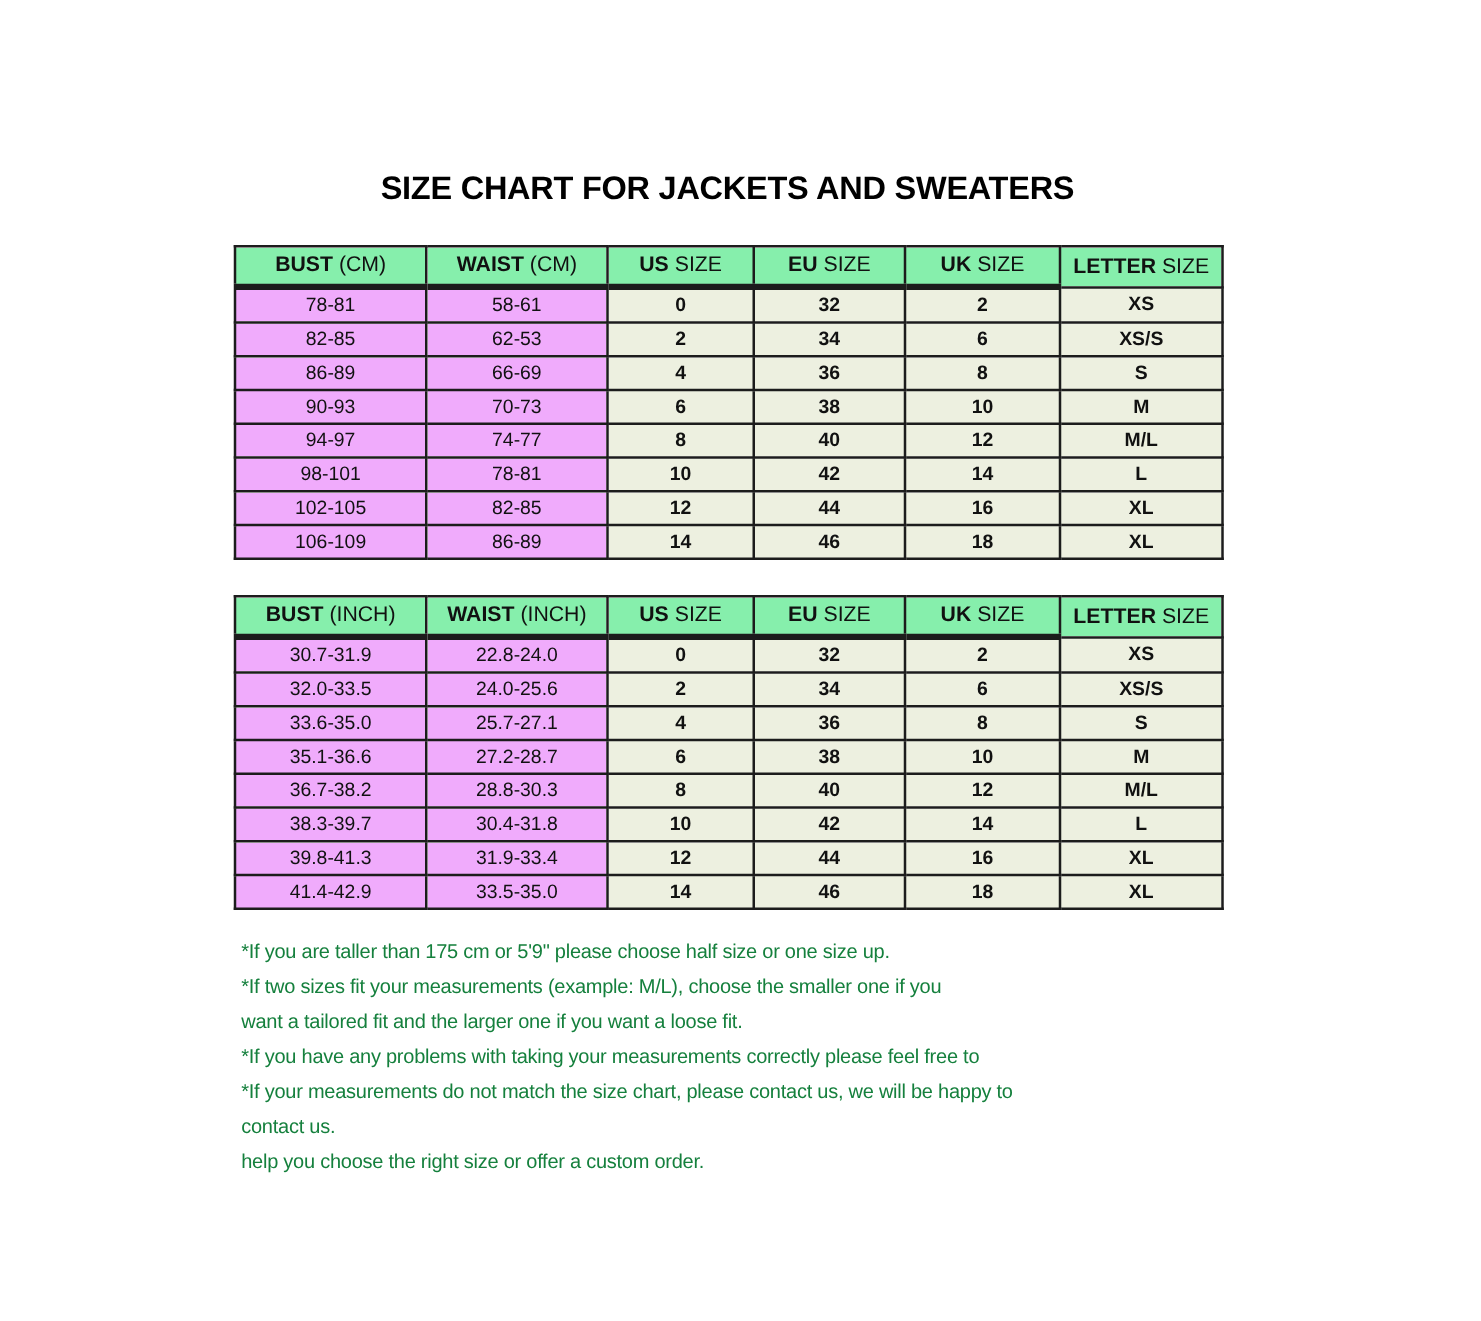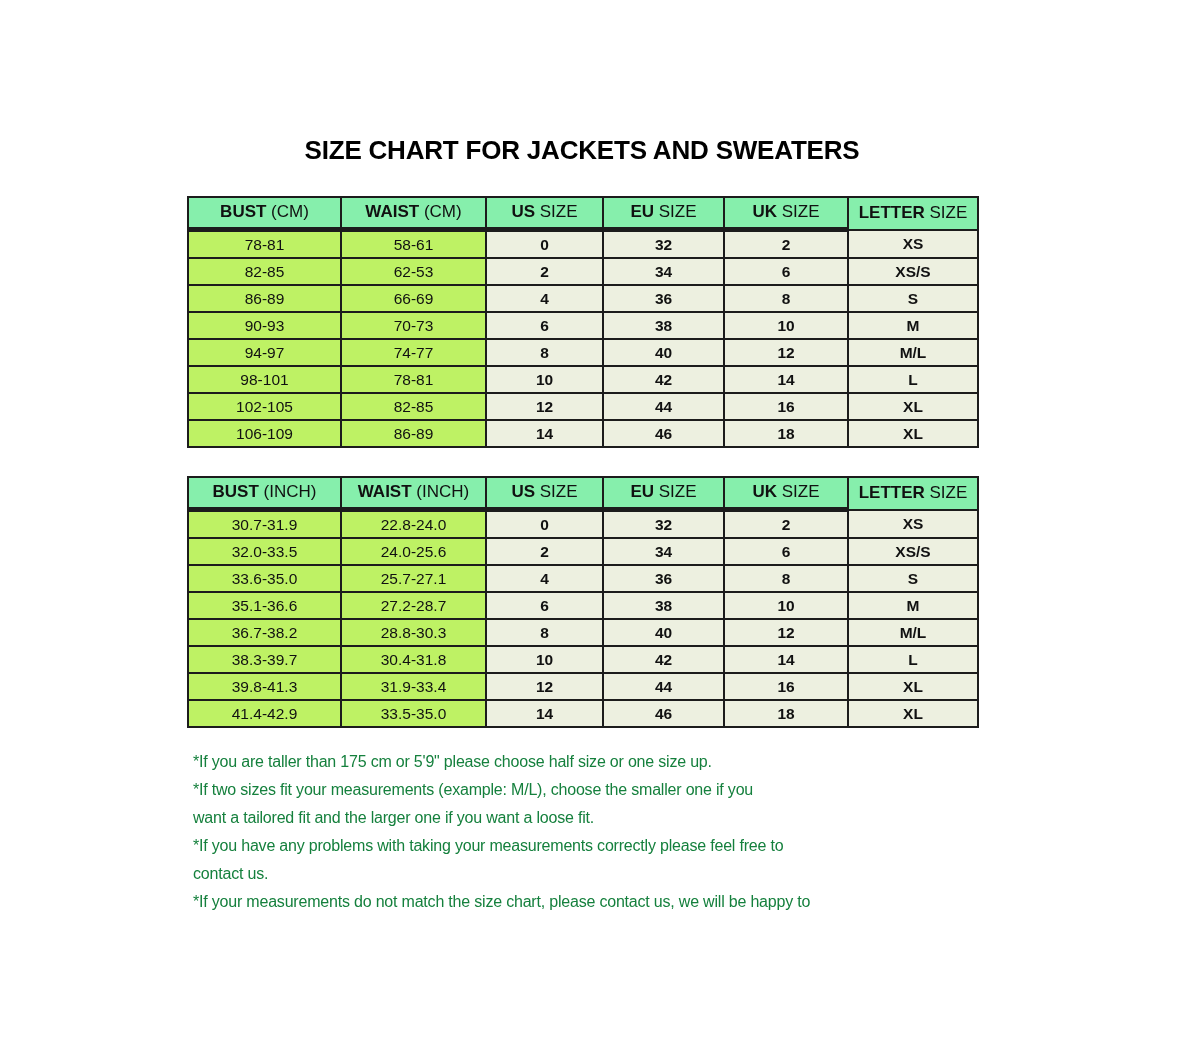--- a/index.html
+++ b/index.html
@@ -57,21 +57,21 @@
   }
   table.size-table th .hb {
     font-weight: 700;
   }
   table.size-table td {
     height: 23px;
     font-size: 15.5px;
     padding: 1px 0;
   }
   table.size-table td.measure {
-    background: #bef264;
+    background: #f0abfc;
     font-weight: 400;
   }
   table.size-table td.size {
     background: #edf0e0;
     font-weight: 700;
   }
   .footnotes {
     margin-top: 20px;
     margin-left: 6px;
     font-size: 16px;
@@ -259,17 +259,18 @@
           <td class="size">XL</td>
         </tr>
       </tbody>
   </table>
 
   <div class="footnotes">
       <div class="footnote-line">*If you are taller than 175 cm or 5'9" please choose half size or one size up.</div>
       <div class="footnote-line">*If two sizes fit your measurements (example: M/L), choose the smaller one if you</div>
       <div class="footnote-line">want a tailored fit and the larger one if you want a loose fit.</div>
       <div class="footnote-line">*If you have any problems with taking your measurements correctly please feel free to</div>
+      <div class="footnote-line">*If your measurements do not match the size chart, please contact us, we will be happy to</div>
       <div class="footnote-line">contact us.</div>
-      <div class="footnote-line">*If your measurements do not match the size chart, please contact us, we will be happy to</div>
+      <div class="footnote-line">help you choose the right size or offer a custom order.</div>
     </div>
 
 </div>
 
 </body></html>

